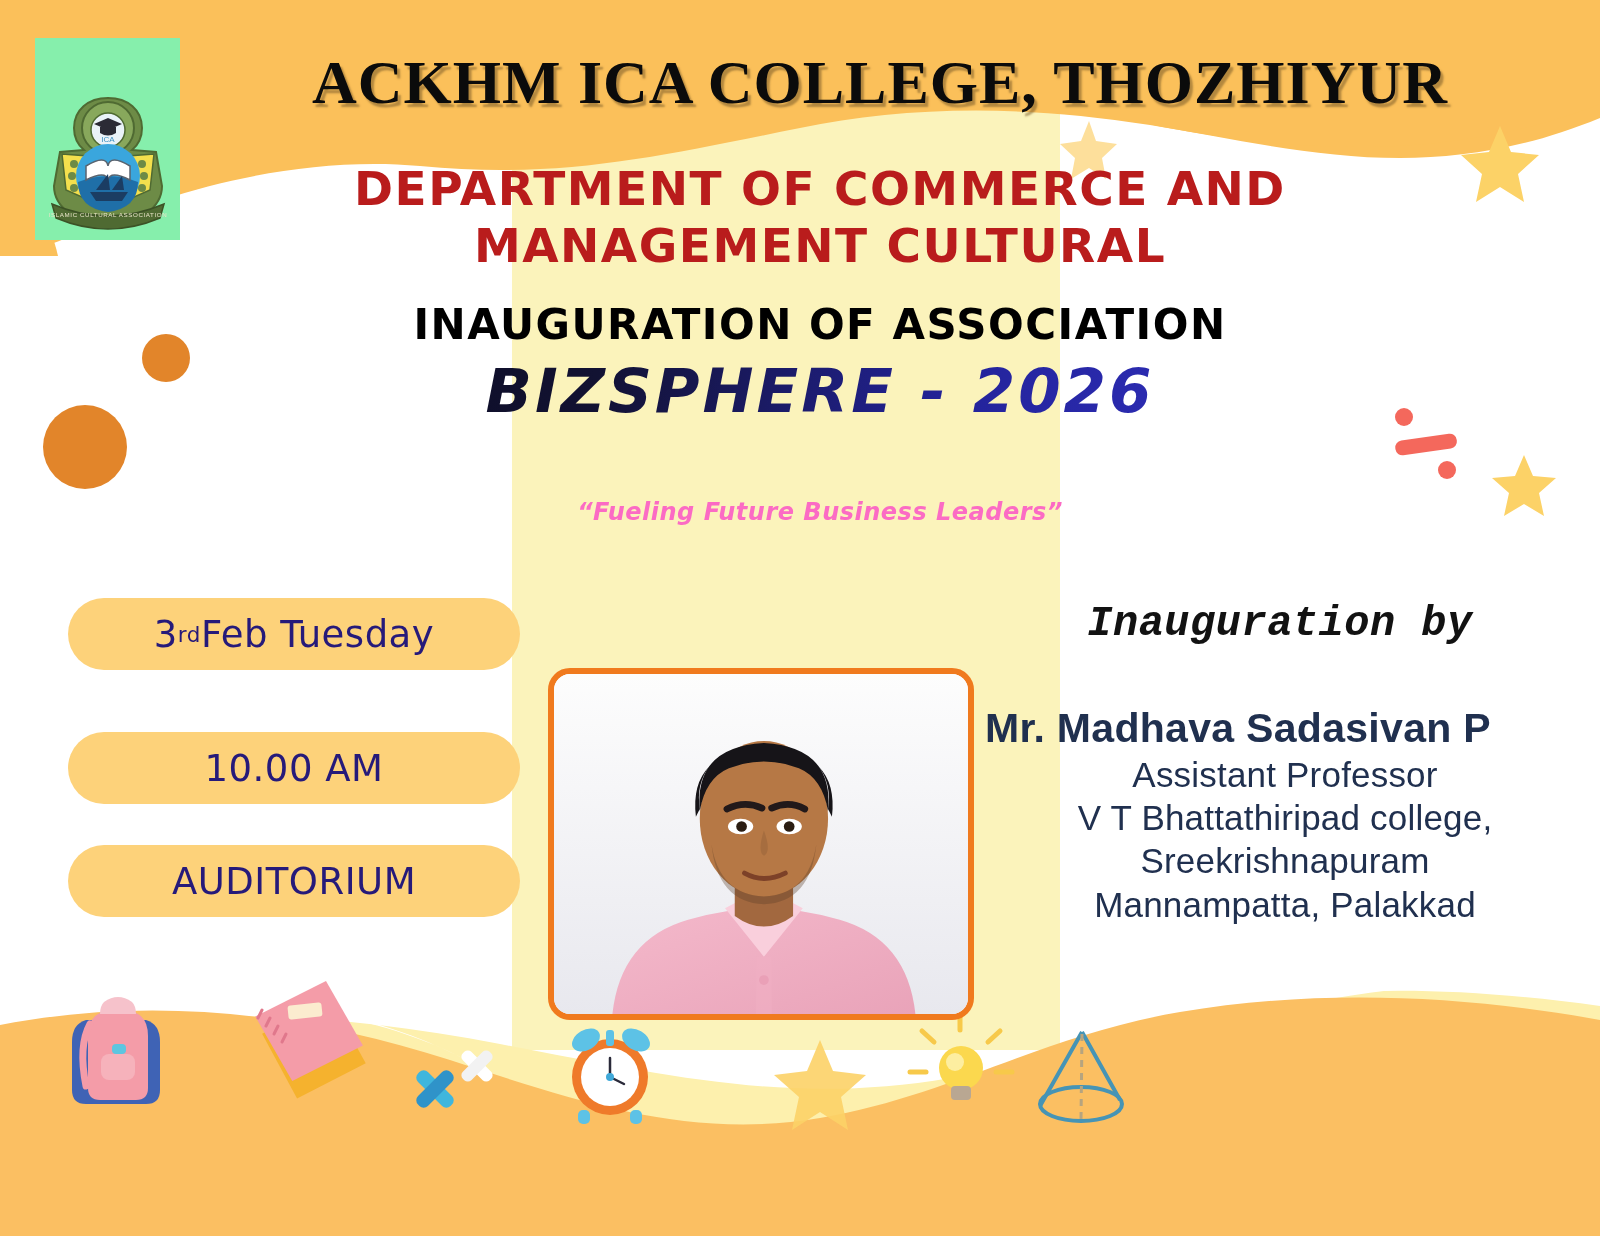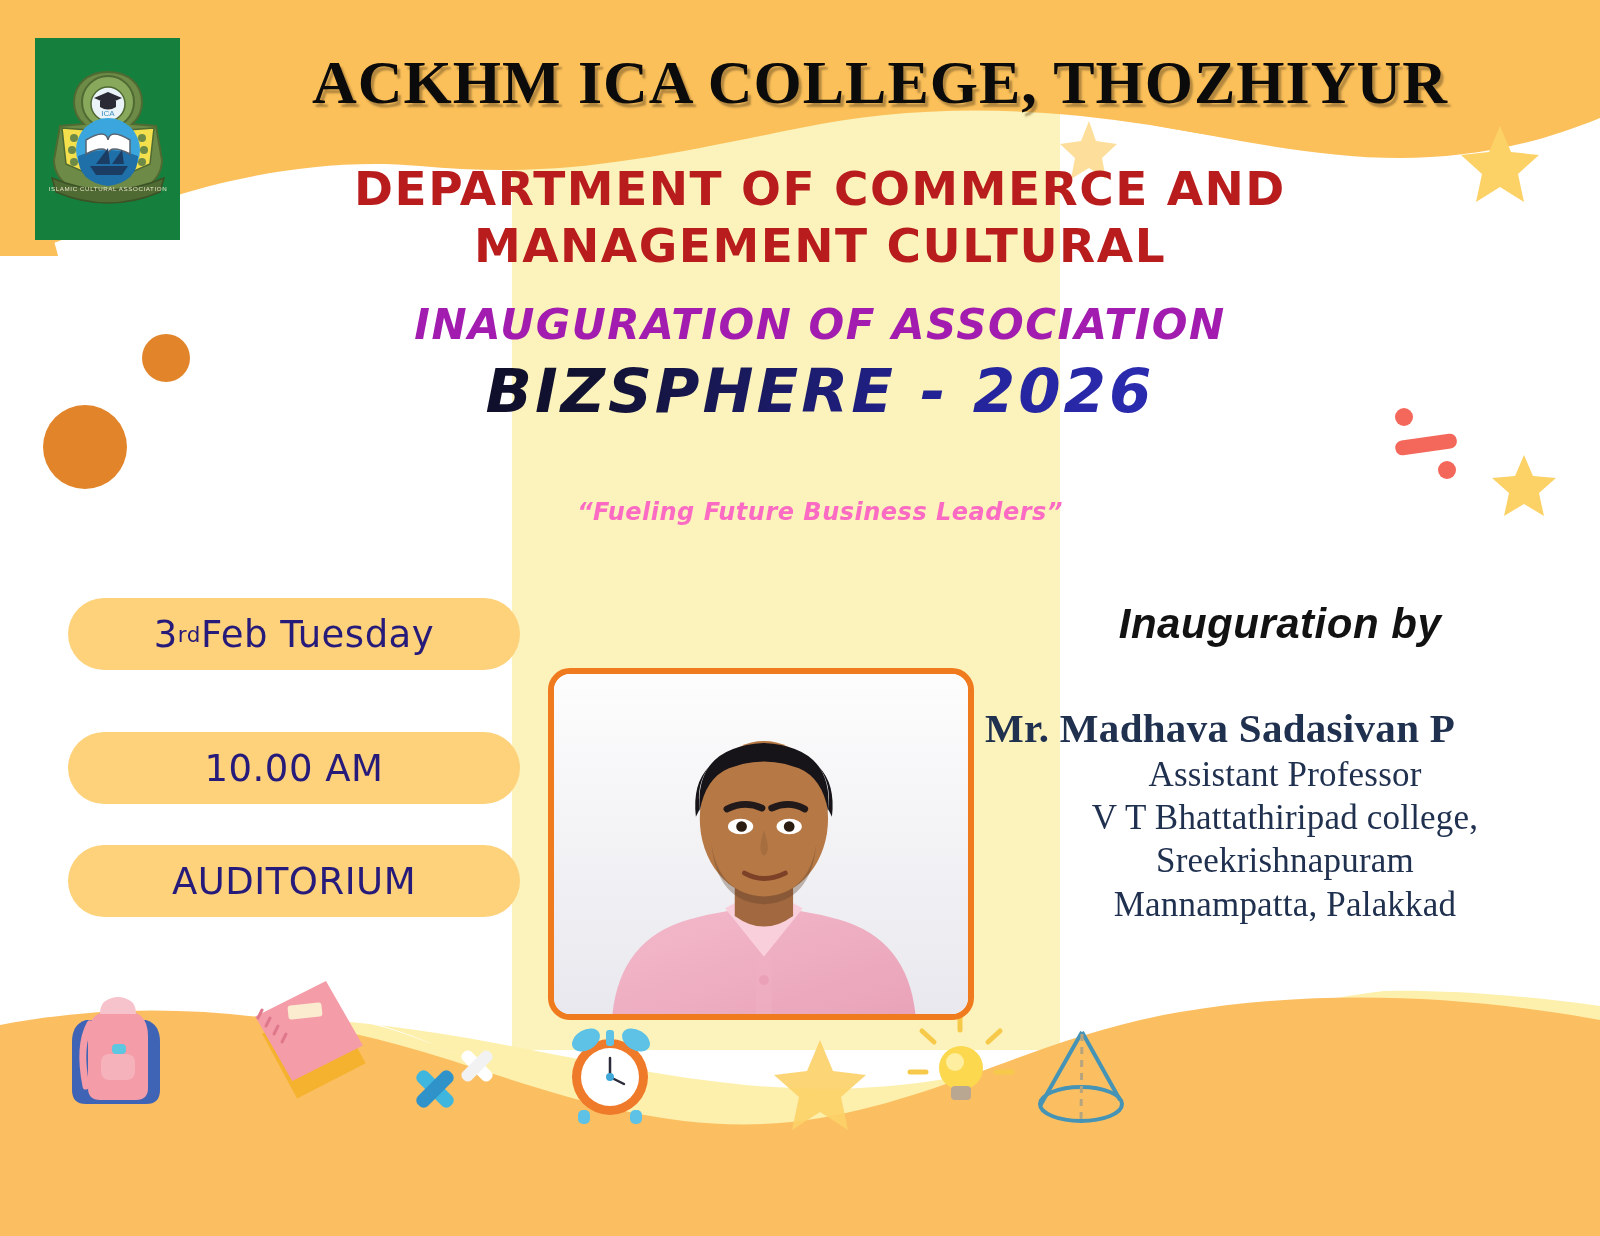--- a/index.html
+++ b/index.html
@@ -17,22 +17,22 @@
     background:#ffffff;
     overflow:hidden;
   }
 
   
   .bg-svg { position:absolute; inset:0; width:1600px; height:1236px; }
 
   
   .logo-box {
     position:absolute; left:35px; top:38px; width:145px; height:202px;
-    background:#15803d;
-    display:flex; align-items:center; justify-content:center;
+    background:#86efac;
+    display:flex; align-items:flex-end; justify-content:center;
   }
   .logo-svg { width:128px; height:150px; }
 
   
   .college-title {
     position:absolute; left:200px; top:47px; width:1360px;
     text-align:center;
     font-family:"Liberation Serif", serif;
     font-size:62px;
     font-weight:700;
@@ -48,24 +48,24 @@
     font-weight:700;
     font-size:47px;
     line-height:1.22;
     letter-spacing:1.5px;
     color:#b91c1c;
   }
   .inaug-assoc {
     position:absolute; left:260px; top:300px; width:1120px;
     text-align:center;
     font-family:"DejaVu Sans", sans-serif;
-    font-weight:700; font-style:italic;
+    font-weight:700; 
     font-size:42px;
     letter-spacing:1.5px;
-    color:#a21caf;
+    color:#000000;
   }
   .bizsphere {
     position:absolute; left:260px; top:355px; width:1120px;
     text-align:center;
     font-family:"DejaVu Sans", sans-serif;
     font-weight:700; font-style:italic;
     font-size:61px;
     letter-spacing:3px;
     background:linear-gradient(95deg,#0a0a1e 0%, #121232 30%, #23239a 62%, #3434c9 100%);
     -webkit-background-clip:text;
@@ -107,29 +107,29 @@
     border-radius:22px;
     overflow:hidden;
     background:#f1f1f5;
   }
   .photo-svg { width:100%; height:100%; display:block; }
 
   
   .inaug-by {
     position:absolute; left:1000px; top:600px; width:560px;
     text-align:center;
-    font-family:Liberation Sans, sans-serif;
+    font-family:Liberation Mono, monospace;
     font-weight:700; font-style:italic;
     font-size:42px;
     color:#121212;
     letter-spacing:.5px;
   }
   .speaker {
     position:absolute; left:985px; top:705px; width:600px;
-    font-family:Liberation Serif, serif;
+    font-family:Liberation Sans, sans-serif;
     color:#20304f;
   }
   .speaker-name {
     font-size:41px; font-weight:700; line-height:1.16;
     letter-spacing:.3px; white-space:nowrap;
   }
   .speaker-line {
     font-size:35px; line-height:1.24; letter-spacing:.2px;text-align:center;
   }
 </style>

